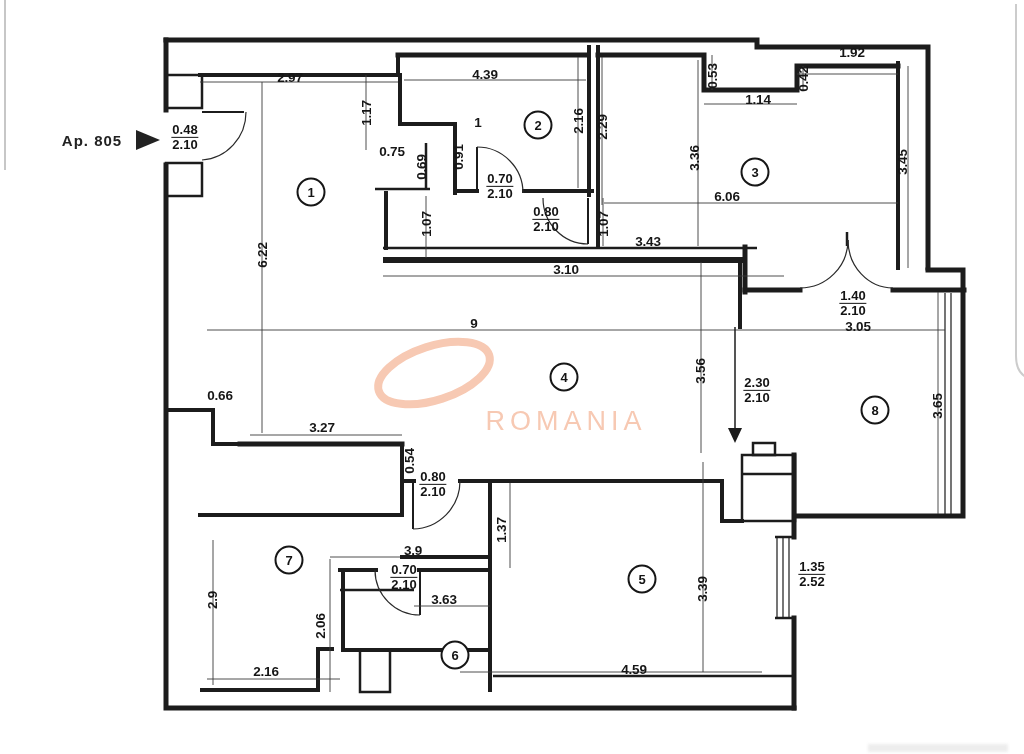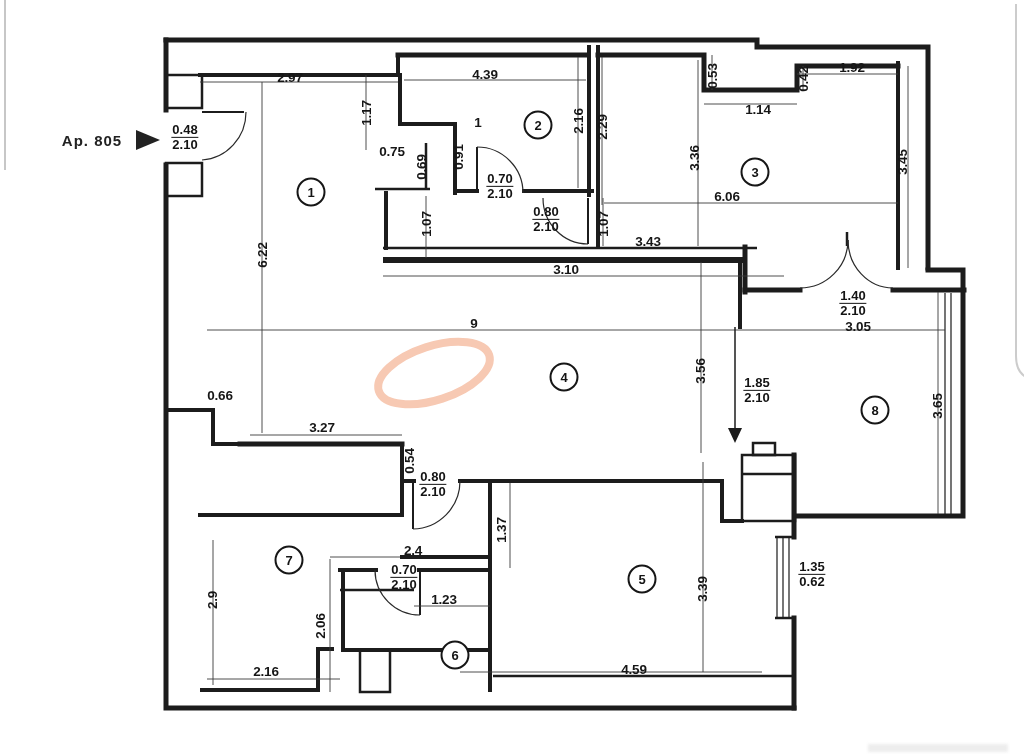--- a/index.html
+++ b/index.html
@@ -144,20 +144,21 @@
     <polygon points="136,130 136,150 160,140" fill="#222"></polygon>
 
     <ellipse cx="434" cy="373" rx="58" ry="27" transform="rotate(-18 434 373)" fill="none" stroke="#f7c9b3" stroke-width="8"></ellipse>
 
     <path d="M5,0 V170" stroke="#b5b5b5" stroke-width="1.5" fill="none"></path>
     <path d="M1016,4 V356 Q1016,380 1040,380" stroke="#cccccc" stroke-width="2" fill="none"></path>
   </svg>
 
   <div class="apt" style="left:92px;top:140px">Ap. 805</div>
 
+  <div class="wm-text" style="left:566px;top:421px">ROMANIA</div>
 
   <div class="room" style="left:311px;top:192px">
       <span>1</span>
     </div>
   <div class="room" style="left:538px;top:125px">
       <span>2</span>
     </div>
   <div class="room" style="left:755px;top:172px">
       <span>3</span>
     </div>
@@ -172,33 +173,33 @@
     </div>
   <div class="room" style="left:289px;top:560px">
       <span>7</span>
     </div>
   <div class="room" style="left:875px;top:410px">
       <span>8</span>
     </div>
 
   <span class="lbl" style="left:290px;top:77px">2.97</span>
   <span class="lbl" style="left:485px;top:74px">4.39</span>
-  <span class="lbl" style="left:758px;top:109px">1.14</span>
-  <span class="lbl" style="left:852px;top:67px">1.92</span>
+  <span class="lbl" style="left:758px;top:99px">1.14</span>
+  <span class="lbl" style="left:852px;top:52px">1.92</span>
   <span class="lbl" style="left:392px;top:151px">0.75</span>
   <span class="lbl" style="left:478px;top:122px">1</span>
   <span class="lbl" style="left:648px;top:241px">3.43</span>
   <span class="lbl" style="left:566px;top:269px">3.10</span>
   <span class="lbl" style="left:727px;top:196px">6.06</span>
   <span class="lbl" style="left:858px;top:326px">3.05</span>
   <span class="lbl" style="left:474px;top:323px">9</span>
   <span class="lbl" style="left:220px;top:395px">0.66</span>
   <span class="lbl" style="left:322px;top:427px">3.27</span>
-  <span class="lbl" style="left:413px;top:550px">2.4</span>
-  <span class="lbl" style="left:444px;top:599px">1.23</span>
+  <span class="lbl" style="left:413px;top:550px">3.9</span>
+  <span class="lbl" style="left:444px;top:599px">3.63</span>
   <span class="lbl" style="left:266px;top:671px">2.16</span>
   <span class="lbl" style="left:634px;top:669px">4.59</span>
 
   <span class="lblv" style="left:262px;top:255px">6.22</span>
   <span class="lblv" style="left:366px;top:113px">1.17</span>
   <span class="lblv" style="left:421px;top:167px">0.69</span>
   <span class="lblv" style="left:458px;top:157px">0.91</span>
   <span class="lblv" style="left:578px;top:121px">2.16</span>
   <span class="lblv" style="left:602px;top:127px">2.29</span>
   <span class="lblv" style="left:426px;top:224px">1.07</span>
@@ -225,30 +226,30 @@
   </div>
   <div class="frac" style="left:546px;top:219px">
     <span class="ft">0.80</span>
     <span class="fb">2.10</span>
   </div>
   <div class="frac" style="left:853px;top:303px">
     <span class="ft">1.40</span>
     <span class="fb">2.10</span>
   </div>
   <div class="frac" style="left:757px;top:390px">
-    <span class="ft">1.85</span>
+    <span class="ft">2.30</span>
     <span class="fb">2.10</span>
   </div>
   <div class="frac" style="left:433px;top:484px">
     <span class="ft">0.80</span>
     <span class="fb">2.10</span>
   </div>
   <div class="frac" style="left:404px;top:577px">
     <span class="ft">0.70</span>
     <span class="fb">2.10</span>
   </div>
   <div class="frac" style="left:812px;top:574px">
     <span class="ft">1.35</span>
-    <span class="fb">0.62</span>
+    <span class="fb">2.52</span>
   </div>
 
   <div class="smudge"></div>
 </div>
 
 </body></html>

